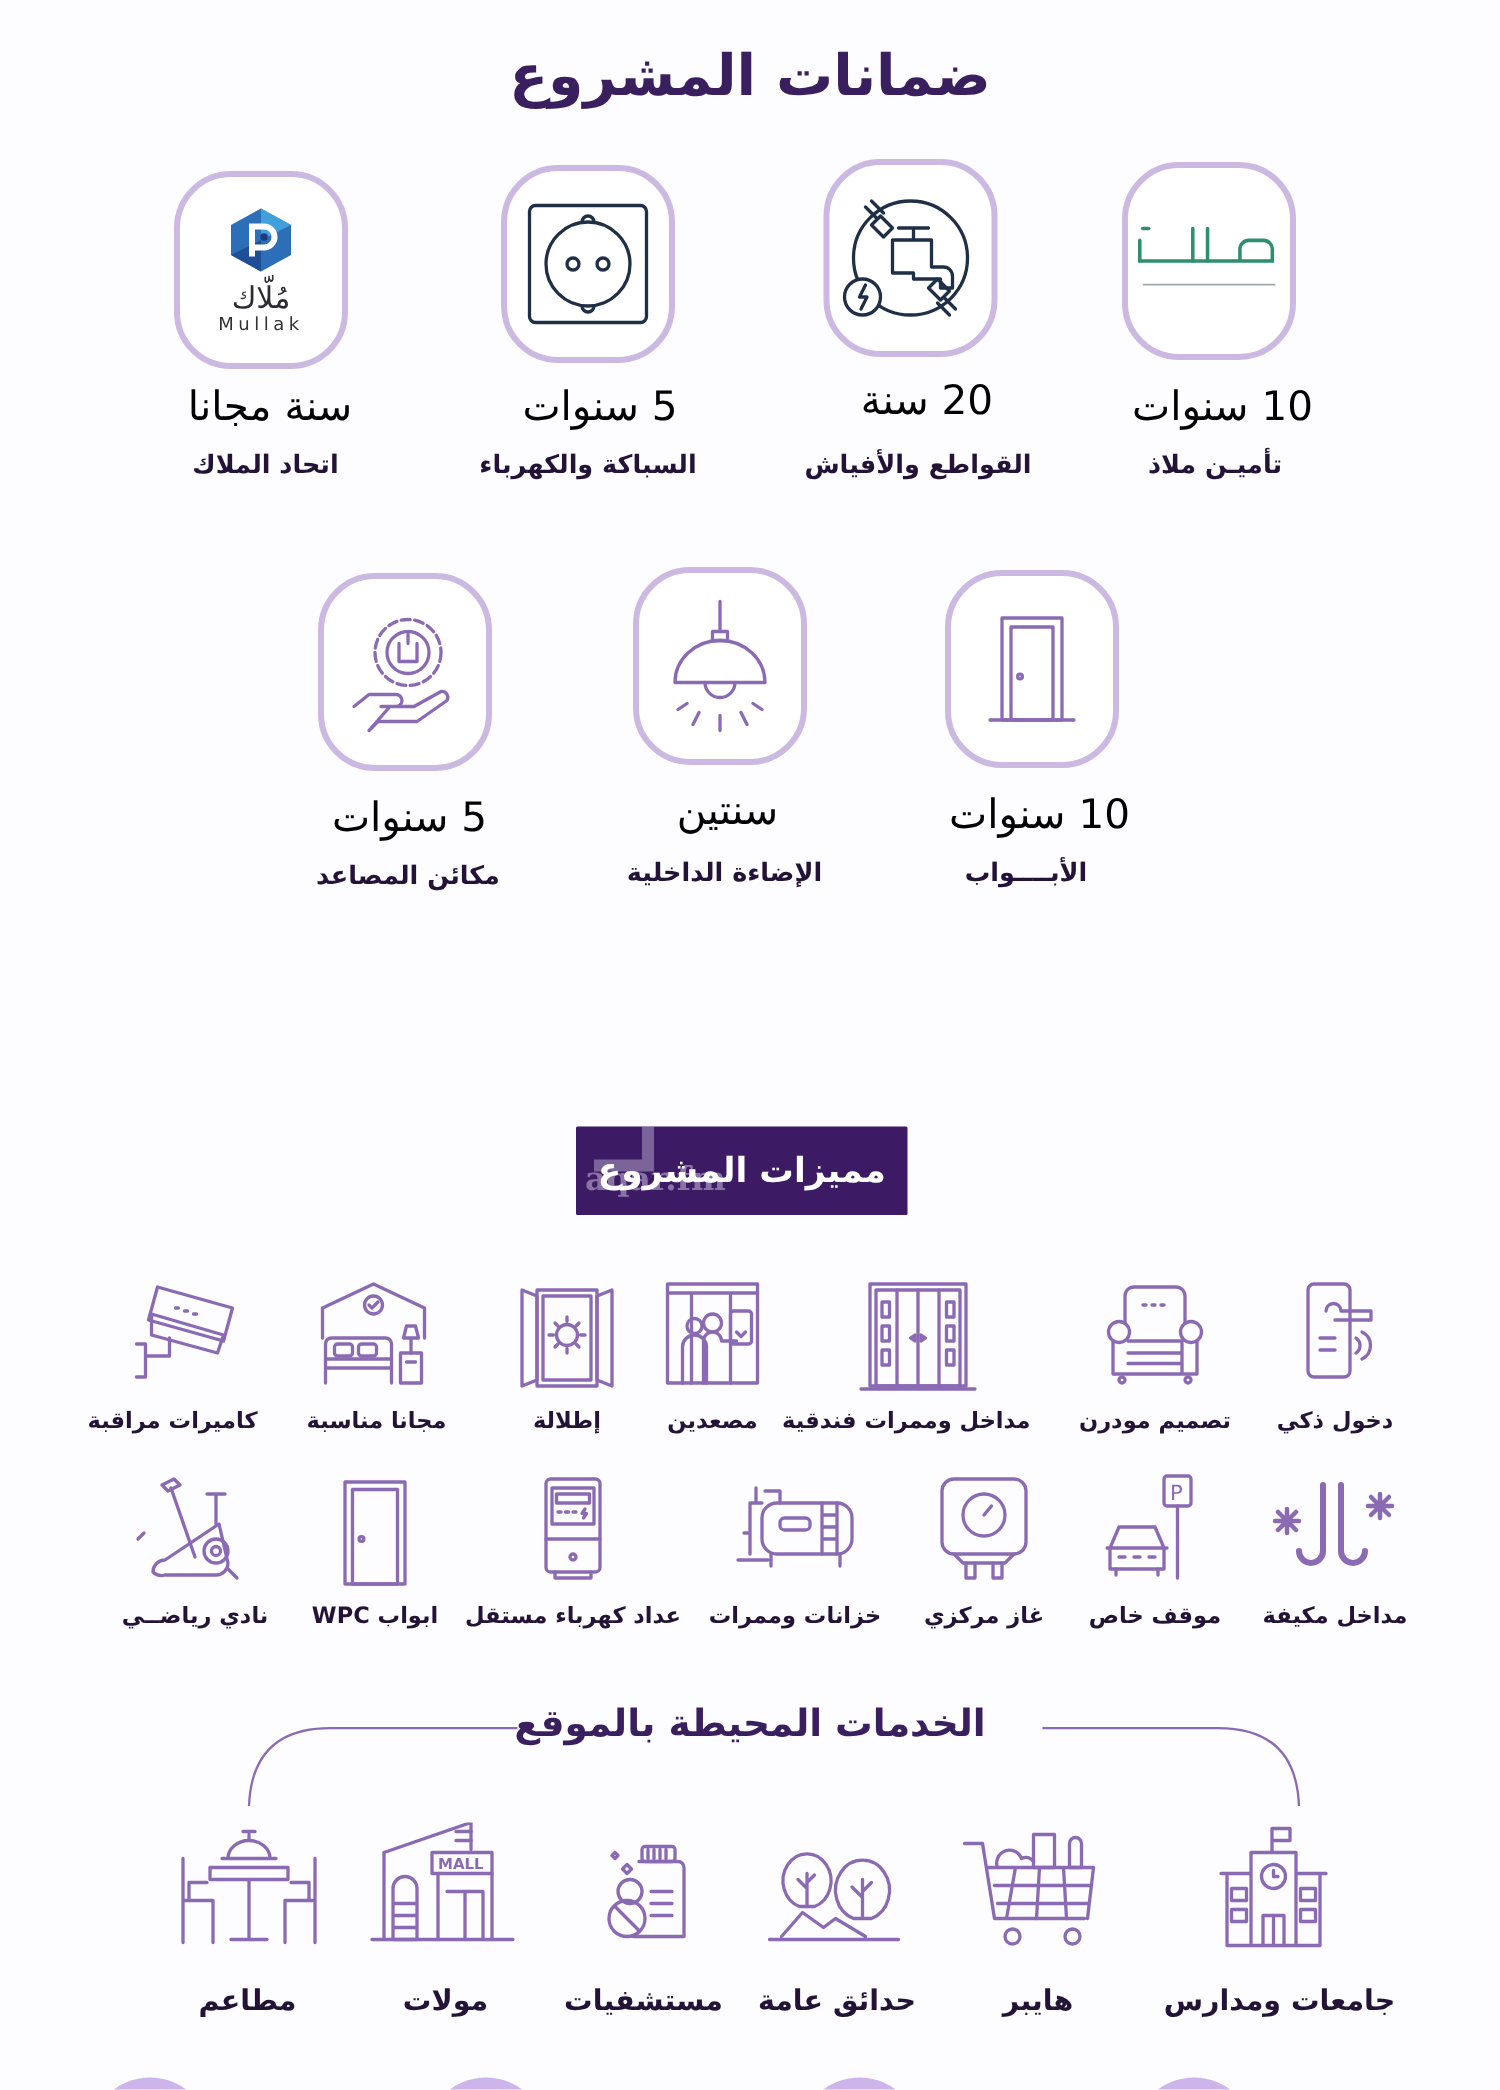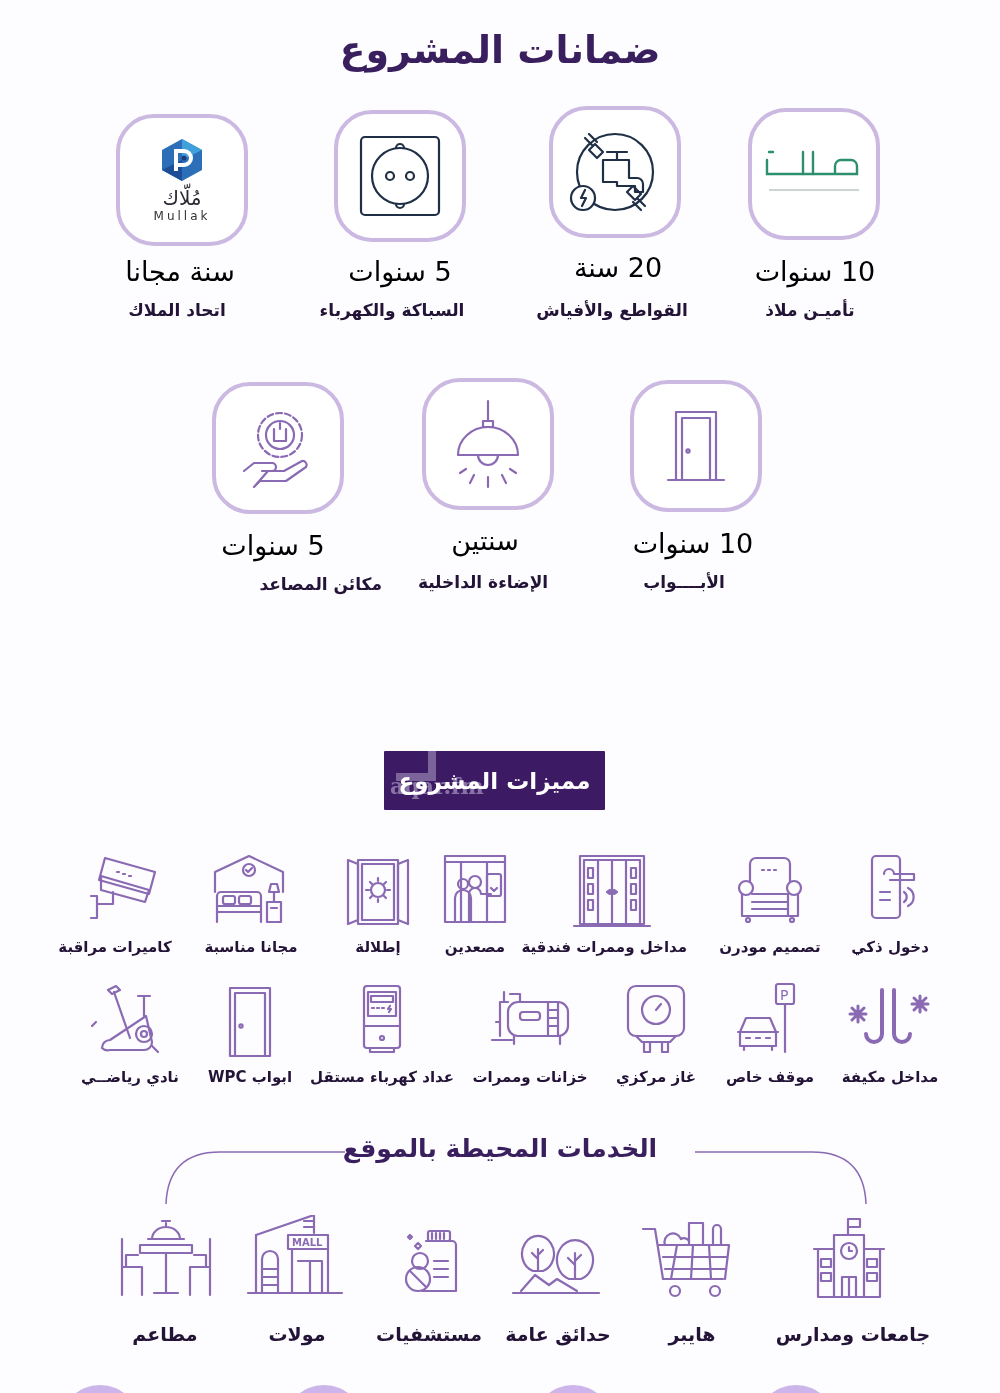--- a/index.html
+++ b/index.html
@@ -9,21 +9,21 @@
       font-family: "DejaVu Sans", sans-serif;
       position: relative;
       color: #2b1a4a;
     }
     .abs { position: absolute; }
     .title {
       position: absolute; left: 0; width: 1000px; text-align: center;
       font-weight: bold; color: #3a1f5e; direction: rtl;
     }
     .g-card {
-      position: absolute; width: 132px; height: 132px;
+      position: absolute; width: 116px; height: 132px;
       border: 4px solid #cbb9e2; border-radius: 38px; background: #fff;
       display: flex; align-items: center; justify-content: center;
     }
     .g-value {
       position: absolute; width: 220px; text-align: center;
       font-size: 27px; color: #000000; direction: rtl; font-weight: normal;
     }
     .g-label {
       position: absolute; width: 220px; text-align: center;
       font-size: 17px; color: #231437; direction: rtl; font-weight: bold;
@@ -148,21 +148,21 @@
 
 <div class="g-card" style="left:212px;top:382px;">
   <svg width="80" height="86" viewBox="0 0 80 86">
     <circle class="st" cx="42" cy="30" r="22" stroke-dasharray="6 3"></circle>
     <circle class="st" cx="42" cy="30" r="14"></circle>
     <path class="st" d="M36 24 v12 h12 v-12 M42 24 v-6"></path>
     <path class="st" d="M6 66 l10 -8 h18 a4 4 0 0 1 0 8 h-10 M30 66 h16 l18 -10 a4 4 0 0 1 4 6 l-20 14 h-26 l-6 6 z"></path>
   </svg>
 </div>
 <div class="g-value" style="left:163px;top:530px;">5 سنوات</div>
-<div class="g-label" style="left:162px;top:574px;text-align:right;">مكائن المصاعد</div>
+<div class="g-label" style="left:162px;top:574px;">مكائن المصاعد</div>
 
 <div class="badge">
   <div class="wm-box"></div>
   <div class="watermark">aqar.fm</div>
   <span style="position:relative;">مميزات المشروع</span>
 </div>
 
 <div class="f-item" style="left:815px;top:852px;">
   <svg class="f-icon" viewBox="0 0 100 80">
     <rect class="st" x="32" y="4" width="28" height="62" rx="4"></rect>

